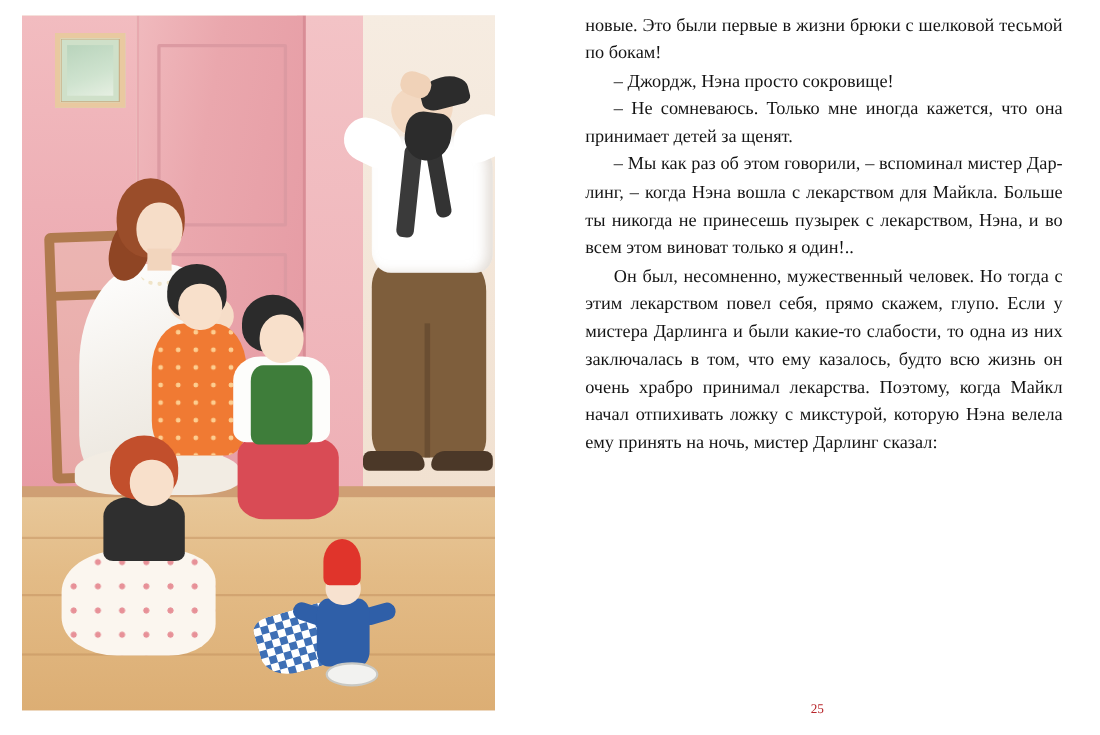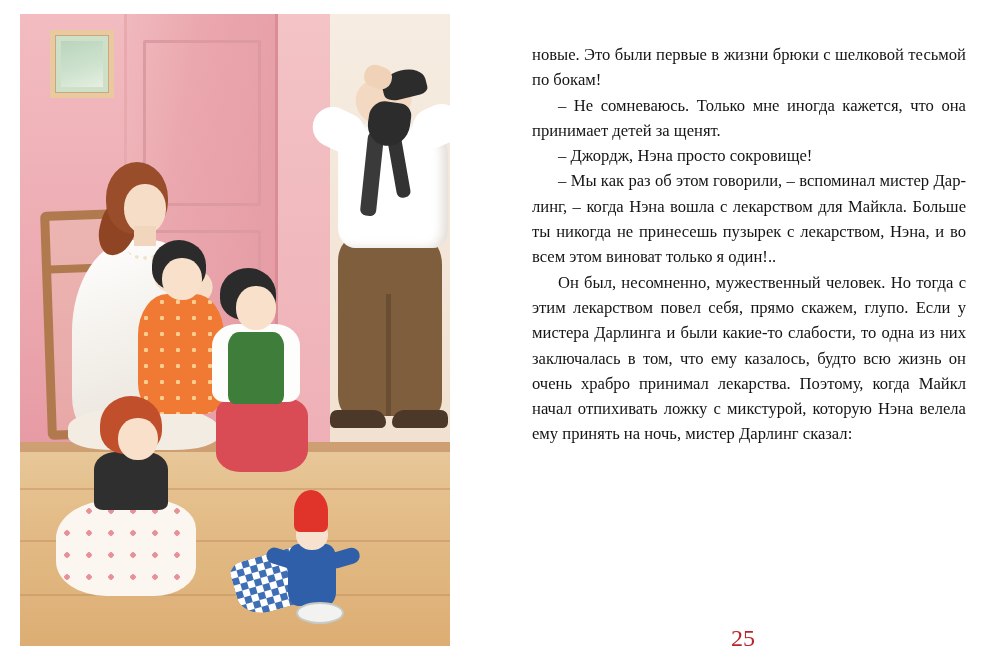--- a/index.html
+++ b/index.html
@@ -317,28 +317,27 @@
     margin: 0;
     font-size: 16.6px;
     line-height: 25.3px;
     color: #141414;
     text-align: justify;
     text-indent: 26px;
     hyphens: manual;
   }
   .body-text p.noindent {
     text-indent: 0;
-    margin-top: 32px;
   }
   .page-number {
     position: absolute;
     left: 0; right: 34px;
     bottom: 16px;
     text-align: center;
-    font-size: 24px;
+    font-size: 12px;
     color: #b8262b;
     font-family: "Liberation Serif", serif;
   }
 </style>
 </head>
 <body>
 
 <div class="page">
 
   <div class="illustration-pane">
@@ -414,22 +413,22 @@
       <div class="doll-body"></div>
       <div class="doll-face"></div>
       <div class="doll-hat"></div>
       <div class="doll-shoe"></div>
     </div>
   </div>
 
   <div class="text-pane">
     <div class="body-text">
       <p class="noindent">новые. Это были первые в жизни брюки с шелковой тесьмой по бокам!</p>
+      <p>– Джордж, Нэна просто сокровище!</p>
       <p>– Не сомневаюсь. Только мне иногда кажется, что она принимает детей за щенят.</p>
-      <p>– Джордж, Нэна просто сокровище!</p>
       <p>– Мы как раз об этом говорили, – вспоминал мистер Дар­линг, – когда Нэна вошла с лекарством для Майкла. Боль­ше ты никогда не принесешь пузырек с лекарством, Нэна, и во всем этом виноват только я один!..</p>
       <p>Он был, несомненно, мужественный человек. Но то­гда с этим лекарством повел себя, прямо скажем, глупо. Если у мистера Дарлинга и были какие-то слабости, то одна из них заключалась в том, что ему казалось, будто всю жизнь он очень храбро принимал лекарства. Поэтому, когда Майкл начал отпихивать ложку с микстурой, которую Нэна велела ему принять на ночь, мистер Дарлинг сказал:</p>
 
     </div>
     <div class="page-number">25</div>
   </div>
 
 </div>
 
 </body></html>

